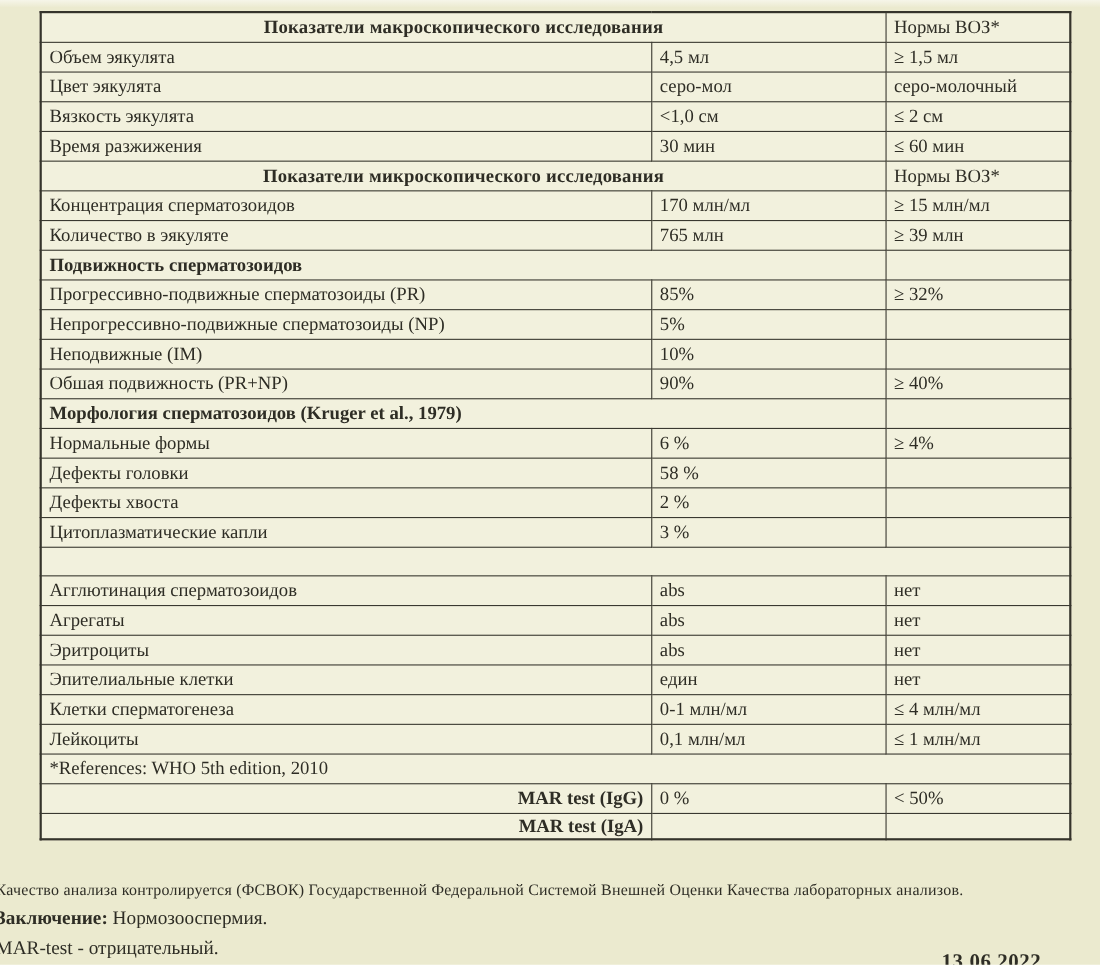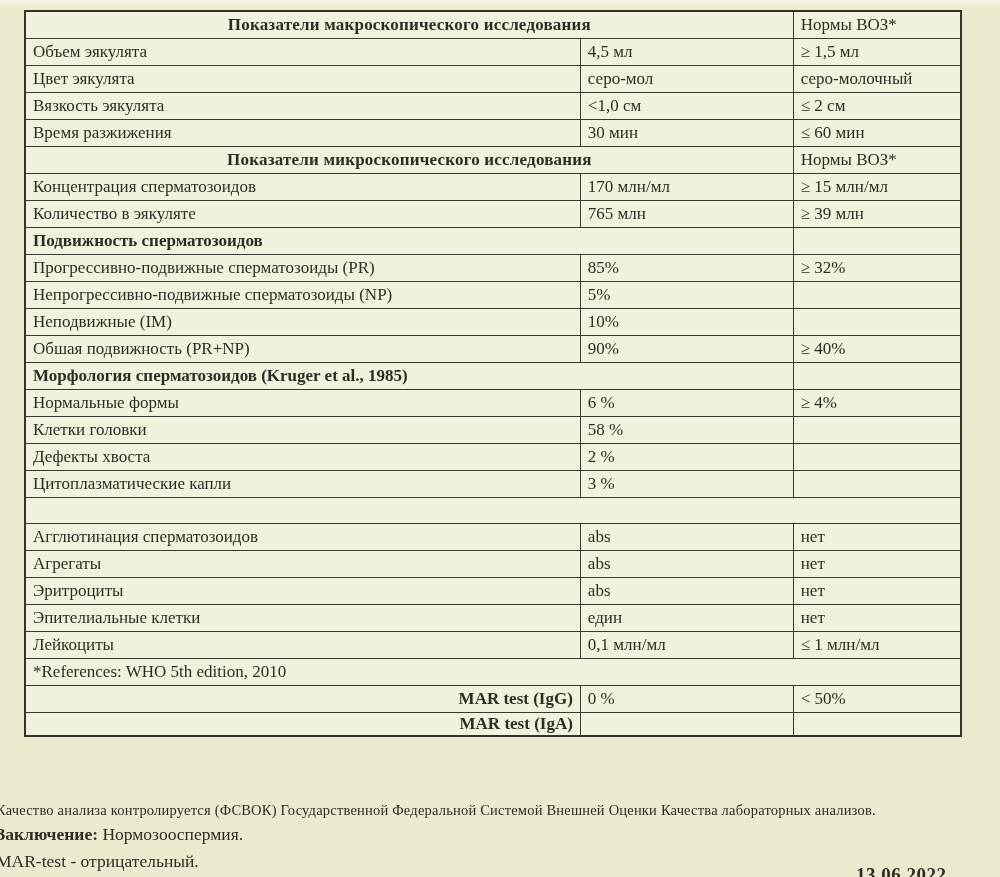--- a/index.html
+++ b/index.html
@@ -22,21 +22,21 @@
     background: radial-gradient(ellipse at center, rgba(110,160,175,0.16), rgba(110,160,175,0) 70%);
     pointer-events: none;
   }
   .stain-yellow {
     position: absolute; left: 620px; top: 400px; width: 320px; height: 140px;
     background: radial-gradient(ellipse at center, rgba(205,190,120,0.14), rgba(205,190,120,0) 70%);
     pointer-events: none;
   }
   table.doc-table {
     position: absolute;
-    left: 24px; top: 10px;
+    left: 36px; top: 10px;
     width: 938px;
     border-collapse: collapse;
     background: #f2f1dd;
     table-layout: fixed;
   }
   .doc-table td {
     border: 1.6px solid #3a3930;
     padding: 1px 7px;
     font-size: 17px;
     height: 24px;
@@ -141,30 +141,30 @@
         <td class="label">Неподвижные (IM)</td>
         <td>10%</td>
         <td></td>
       </tr>
       <tr class="data">
         <td class="label">Обшая подвижность (PR+NP)</td>
         <td>90%</td>
         <td>≥ 40%</td>
       </tr>
       <tr class="section">
-        <td class="label" colspan="2">Морфология сперматозоидов (Kruger et al., 1985)</td>
+        <td class="label" colspan="2">Морфология сперматозоидов (Kruger et al., 1979)</td>
         <td></td>
       </tr>
       <tr class="data">
         <td class="label">Нормальные формы</td>
         <td>6 %</td>
         <td>≥ 4%</td>
       </tr>
       <tr class="data">
-        <td class="label">Клетки головки</td>
+        <td class="label">Дефекты головки</td>
         <td>58 %</td>
         <td></td>
       </tr>
       <tr class="data">
         <td class="label">Дефекты хвоста</td>
         <td>2 %</td>
         <td></td>
       </tr>
       <tr class="data">
         <td class="label">Цитоплазматические капли</td>
@@ -186,20 +186,25 @@
       </tr>
       <tr class="data">
         <td class="label">Эритроциты</td>
         <td>abs</td>
         <td>нет</td>
       </tr>
       <tr class="data">
         <td class="label">Эпителиальные клетки</td>
         <td>един</td>
         <td>нет</td>
+      </tr>
+      <tr class="data">
+        <td class="label">Клетки сперматогенеза</td>
+        <td>0-1 млн/мл</td>
+        <td>≤ 4 млн/мл</td>
       </tr>
       <tr class="data">
         <td class="label">Лейкоциты</td>
         <td>0,1 млн/мл</td>
         <td>≤ 1 млн/мл</td>
       </tr>
       <tr>
         <td colspan="3">*References: WHO 5th edition, 2010</td>
       </tr>
       <tr class="data">

